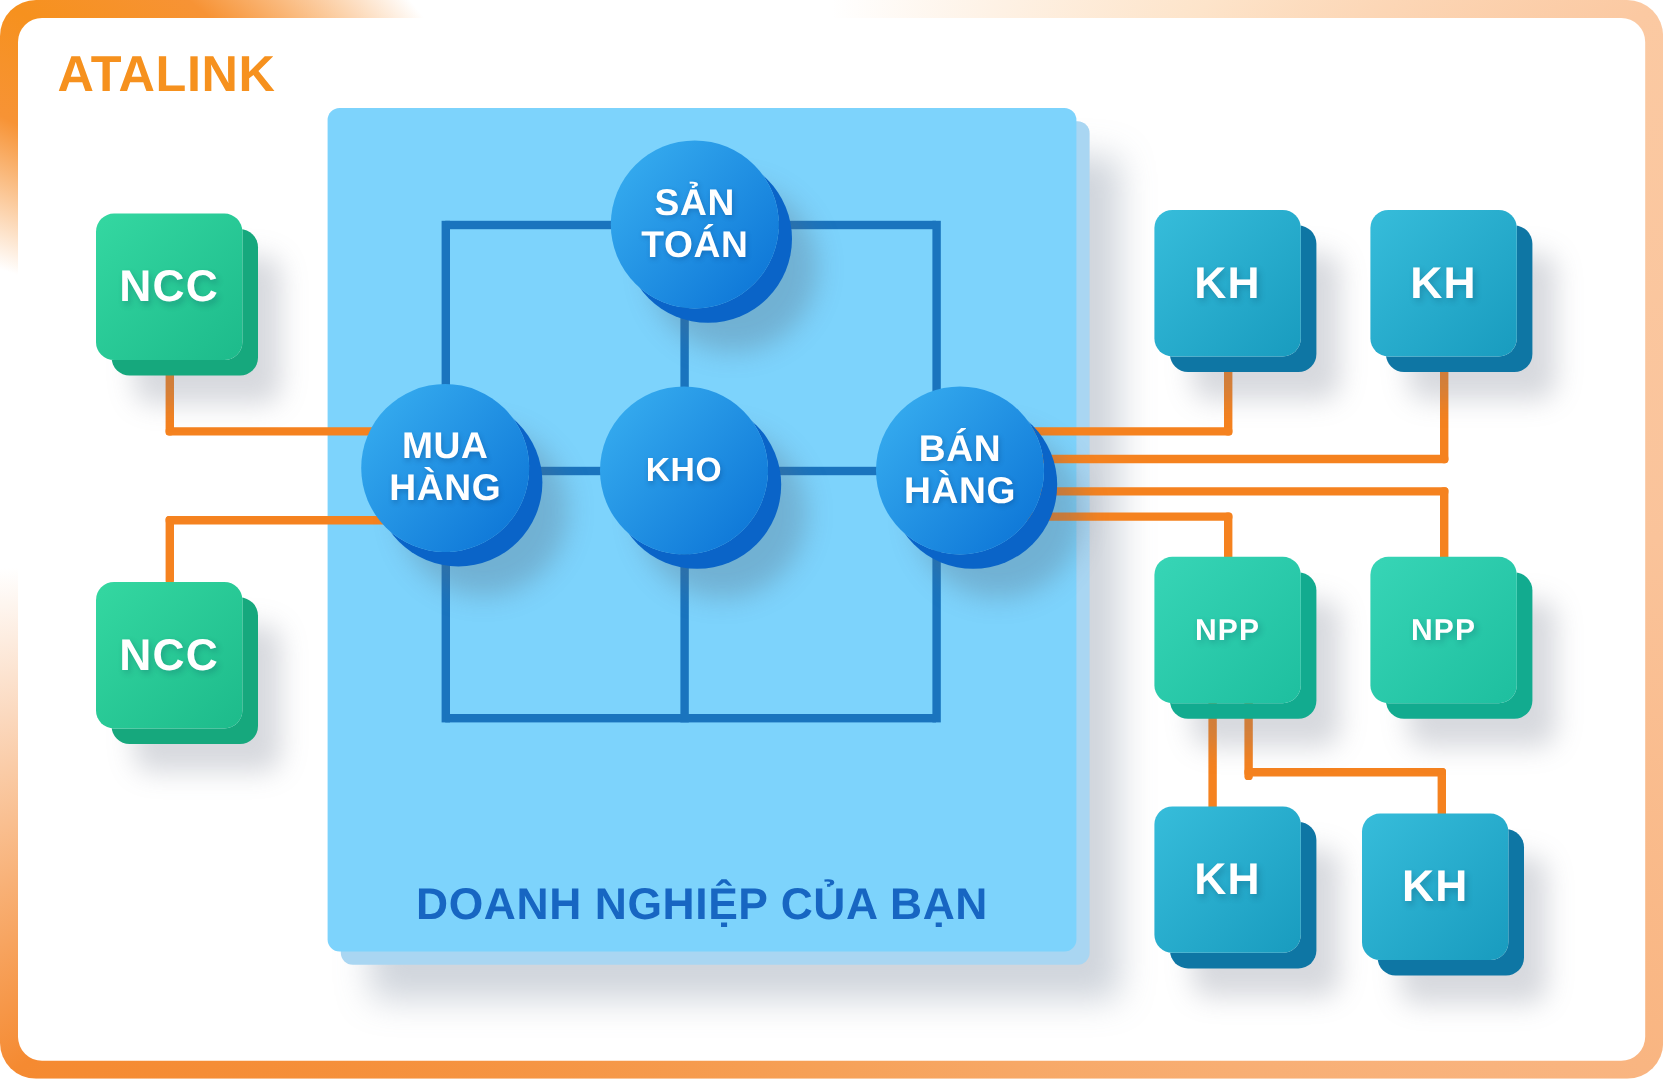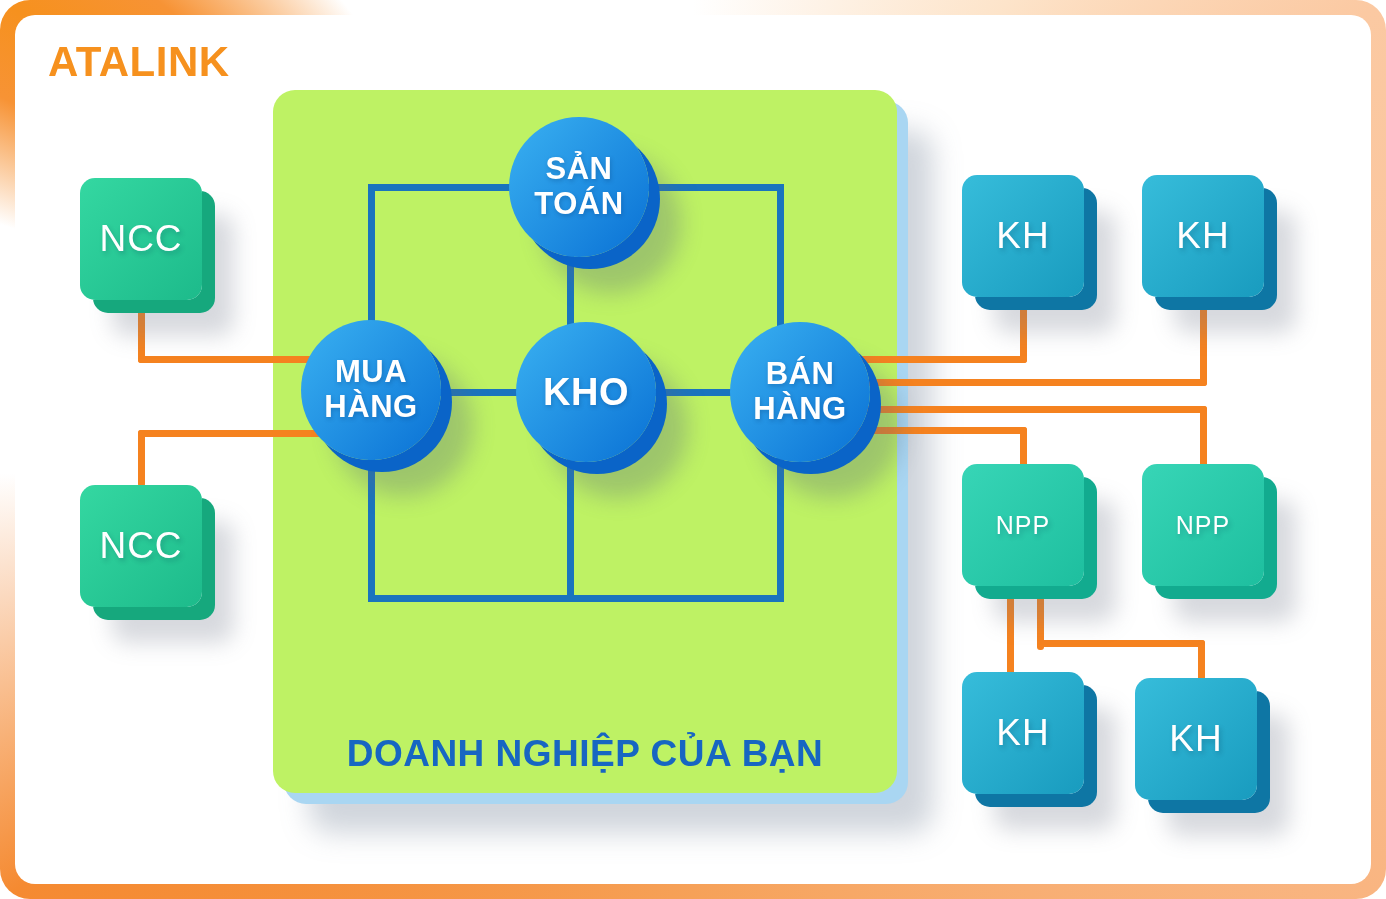--- a/index.html
+++ b/index.html
@@ -41,22 +41,22 @@
   
   .brand {
     position: absolute; left: 48px; top: 38px;
     font-size: 42px; font-weight: 800; letter-spacing: 0.5px;
     color: #f6911e; z-index: 6;
   }
   
   .panel {
     position: absolute; left: 273px; top: 90px;
     width: 624px; height: 703px;
-    background: #bef264;
-    border-radius: 22px;
+    background: #7dd3fc;
+    border-radius: 10px;
     box-shadow: 11px 11px 0 #a9d6f2, 36px 40px 28px rgba(120,135,155,0.35);
     z-index: 1;
   }
   .panel-label {
     position: absolute; left: 0; bottom: 18px; width: 100%;
     text-align: center;
     font-size: 37px; font-weight: 800; letter-spacing: 0.5px;
     color: #1766c2;
   }
   
@@ -99,30 +99,30 @@
     box-shadow: 11px 12px 0 #0a64c8, 32px 36px 22px rgba(90,105,125,0.32);
     z-index: 5;
     display: flex; flex-direction: column;
     align-items: center; justify-content: center;
     color: #ffffff; font-weight: 700; font-size: 31px;
     line-height: 1.12; text-align: center; letter-spacing: 0.5px;
     text-shadow: 1px 2px 4px rgba(0,40,90,0.25);
   }
   .c-sx  { left: 509px; top: 117px; }
   .c-mh  { left: 301px; top: 320px; }
-  .c-kho { left: 516px; top: 322px; font-size: 38px; }
+  .c-kho { left: 500px; top: 322px; font-size: 28px; }
   .c-bh  { left: 730px; top: 322px; }
   .c-kt  { left: 510px; top: 528px; }
 
   
   .block {
     position: absolute; width: 122px; height: 122px;
     border-radius: 15px;
     display: flex; align-items: center; justify-content: center;
-    color: #ffffff; font-weight: 400; font-size: 37px;
+    color: #ffffff; font-weight: 700; font-size: 37px;
     letter-spacing: 1px; z-index: 5;
     text-shadow: 2px 3px 5px rgba(0,40,70,0.22);
   }
   .ncc {
     background: linear-gradient(135deg, #33d6a0 5%, #1ebc8c 95%);
     box-shadow: 13px 13px 0 #16a87d, 32px 36px 22px rgba(110,120,135,0.28);
   }
   .kh {
     background: linear-gradient(135deg, #35bbd9 5%, #1a9dc0 95%);
     box-shadow: 13px 13px 0 #0e76a4, 32px 36px 22px rgba(110,120,135,0.28);

